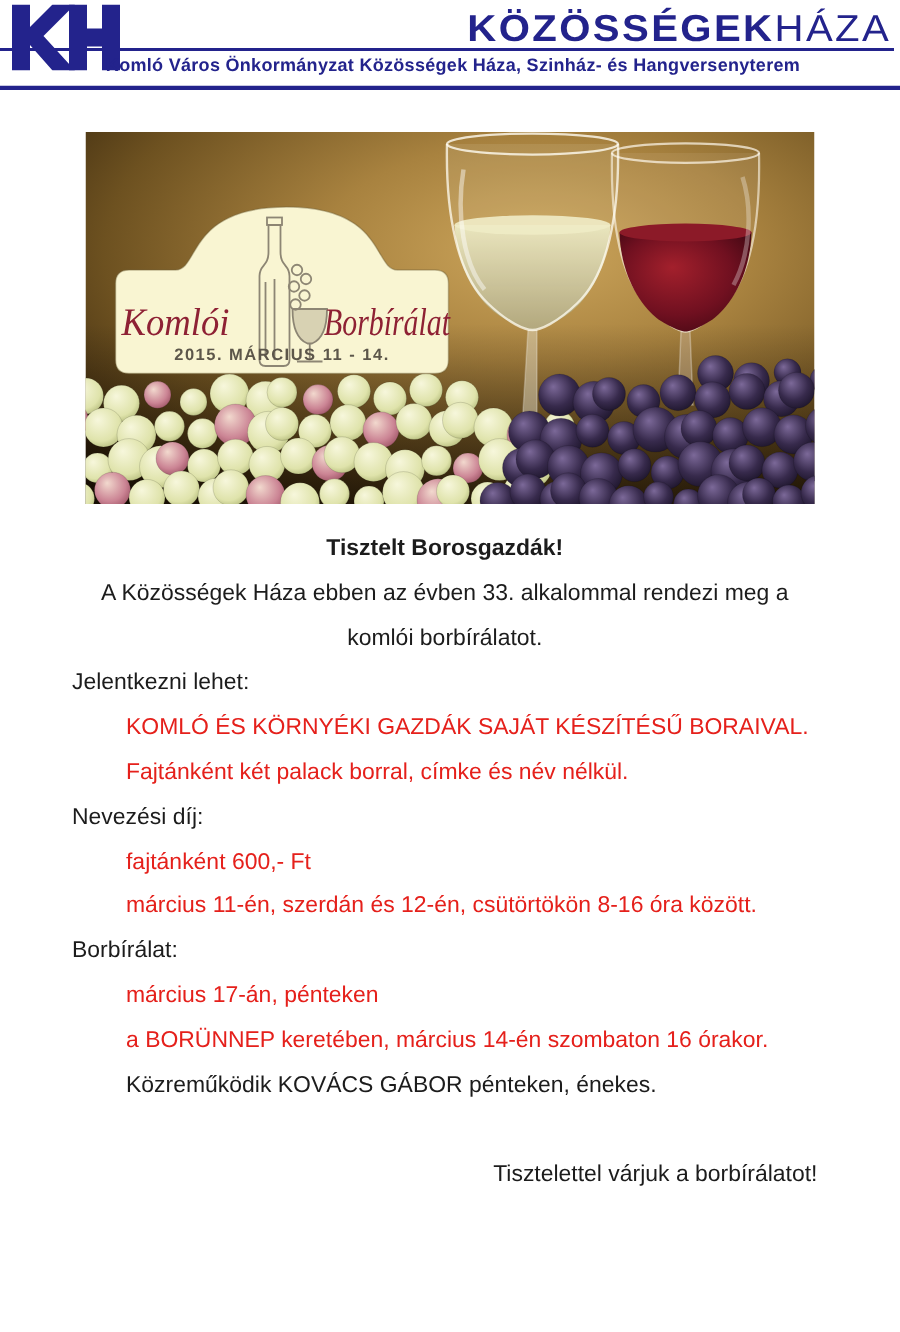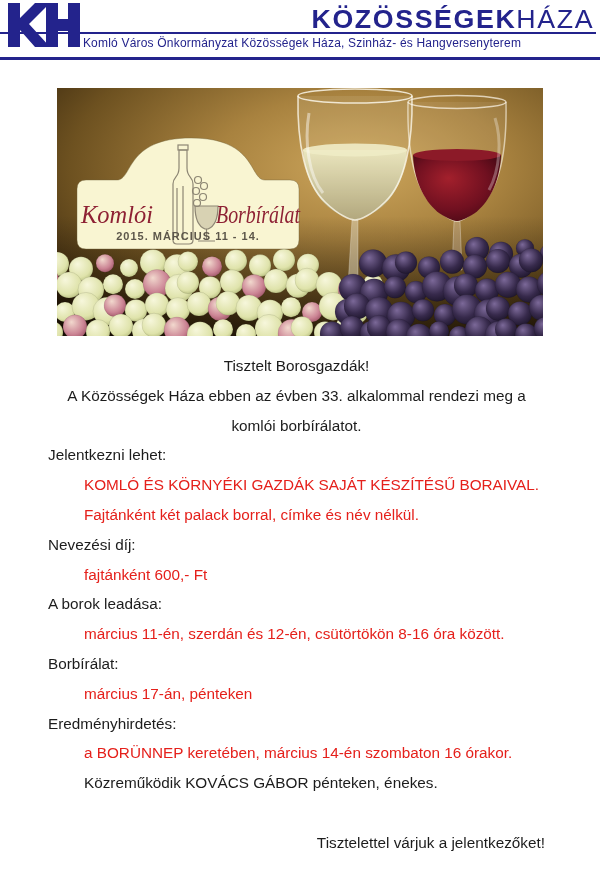--- a/index.html
+++ b/index.html
@@ -11,36 +11,36 @@
   
   .header{position:relative;width:600px;height:57px;background:#fff;}
   .logo{position:absolute;left:8px;top:3px;width:76px;height:44px;}
   .logo svg{display:block;}
   .title-rule{position:absolute;left:0;top:32px;right:4px;height:2px;background:var(--navy);}
   .brand{position:absolute;right:6px;top:5px;white-space:nowrap;color:var(--navy);
          transform:scaleX(1.07);transform-origin:100% 50%;}
   .brand .b{font-size:25px;font-weight:800;letter-spacing:1.5px;}
   .brand .l{font-size:25px;font-weight:400;letter-spacing:1.5px;}
   .subtitle{position:absolute;left:4px;right:0;top:36px;text-align:center;
-            color:var(--navy);font-size:12px;font-weight:normal;letter-spacing:.2px;white-space:nowrap;}
+            color:var(--navy);font-size:12px;font-weight:bold;letter-spacing:.2px;white-space:nowrap;}
   .contact{position:absolute;left:0;right:0;top:50px;text-align:center;color:var(--navy);
            font-size:9.6px;font-weight:bold;white-space:nowrap;letter-spacing:.1px;}
   .contact .lbl{font-weight:400;opacity:.78;}
   .navy-bar{width:600px;height:3px;background:var(--navy);}
   
   .photo-wrap{margin:28px 0 0 57px;width:562px;height:248px;}
   .photo-wrap svg{display:block;}
   .script{font:italic 26px "Liberation Serif", serif;fill:var(--maroon);}
   .dates{font:bold 11px "Liberation Sans", sans-serif;fill:#5c564a;letter-spacing:1px;}
   .sketch{stroke:#8d8674;fill:none;stroke-width:1.2;}
   
   main{padding:15px 55px 0 48px;color:var(--text-black);font-size:15.3px;}
   main p{margin:0;line-height:29.8px;white-space:nowrap;}
   .center{text-align:center;}
-  .bold{font-weight:normal;}
+  .bold{font-weight:bold;}
   .red{color:var(--accent-red);}
   .detail{padding-left:36px;}
   .closing{margin-top:30px !important;text-align:right;}
 </style>
 </head>
 <body>
 
 <header class="header">
   <div class="title-rule"></div>
   <div class="logo">
@@ -259,24 +259,22 @@
   <p class="center">A Közösségek Háza ebben az évben 33. alkalommal rendezi meg a</p>
   <p class="center">komlói borbírálatot.</p>
 
   <p>Jelentkezni lehet:</p>
   <p class="detail red">KOMLÓ ÉS KÖRNYÉKI GAZDÁK SAJÁT KÉSZÍTÉSŰ BORAIVAL.</p>
   <p class="detail red">Fajtánként két palack borral, címke és név nélkül.</p>
 
   <p>Nevezési díj:</p>
   <p class="detail red">fajtánként 600,- Ft</p>
 
-  <p>A borok leadása:</p>
   <p class="detail red">március 11-én, szerdán és 12-én, csütörtökön 8-16 óra között.</p>
 
   <p>Borbírálat:</p>
   <p class="detail red">március 17-án, pénteken</p>
 
-  <p>Eredményhirdetés:</p>
   <p class="detail red">a BORÜNNEP keretében, március 14-én szombaton 16 órakor.</p>
   <p class="detail">Közreműködik KOVÁCS GÁBOR pénteken, énekes.</p>
 
-  <p class="closing">Tisztelettel várjuk a jelentkezőket!</p>
+  <p class="closing">Tisztelettel várjuk a borbírálatot!</p>
 </main>
 
 </body></html>

